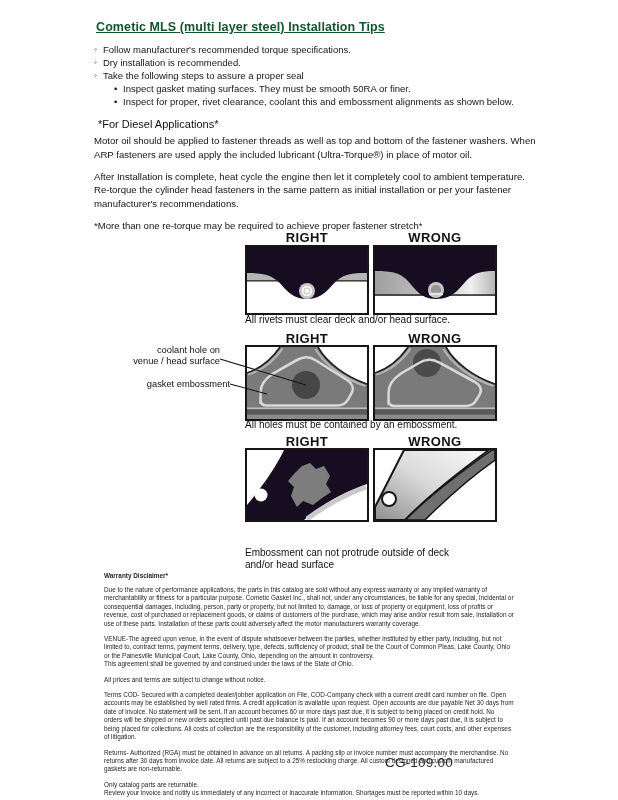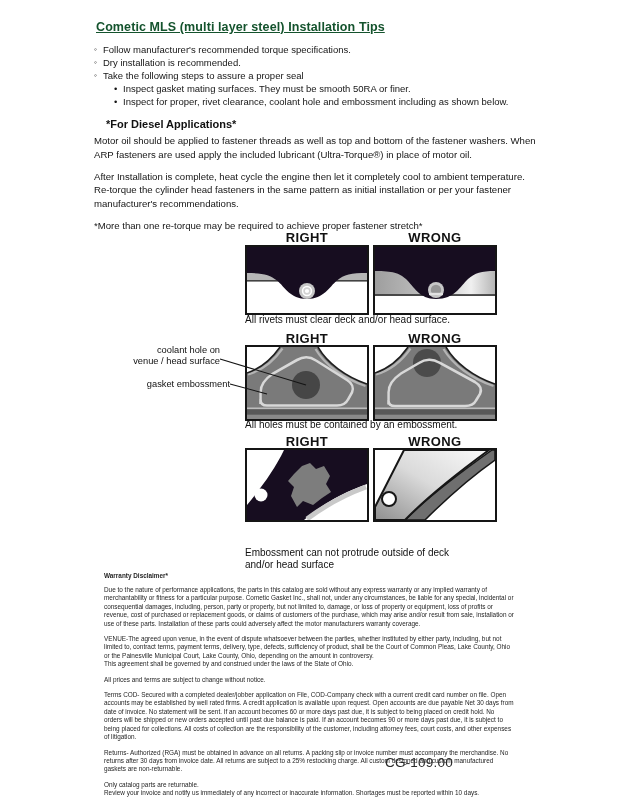--- a/index.html
+++ b/index.html
@@ -7,21 +7,21 @@
         font-family:"Liberation Sans", sans-serif;color:#1a1a1a;}
   
   .content{padding:17px 82px 0 94px;}
   .title{display:inline-block;font-size:12.5px;font-weight:bold;color:#14532d;
          text-decoration:underline;margin:0 0 5px 2px;letter-spacing:.1px;}
   ul.tips{list-style:none;margin:4px 0 0 0;padding:0;}
   ul.tips li{position:relative;font-size:9.5px;line-height:13px;padding-left:9px;color:#151515;}
   ul.tips li .mk{position:absolute;left:0;top:0;font-size:8.5px;}
   ul.tips li.sub{padding-left:29px;}
   ul.tips li.sub .mk{left:20px;font-size:9.5px;}
-  .diesel-heading{font-size:11px;font-weight:bold;color:#111;margin:10px 0 4px 12px;}
+  .diesel-heading{font-size:11px;font-weight:normal;color:#111;margin:10px 0 4px 4px;}
   .para{font-size:9.6px;line-height:13.8px;margin:0 0 8px 0;max-width:446px;color:#151515;}
   
   .diagrams{position:absolute;top:228px;left:8px;width:618px;height:335px;}
   .rw{position:absolute;width:124px;text-align:center;font-size:13px;font-weight:bold;
       color:#111;letter-spacing:.4px;}
   .panel{position:absolute;border:2px solid #151515;line-height:0;background:#fff;}
   .panel svg{display:block;}
   .caption{position:absolute;font-size:10px;line-height:12px;color:#111;}
   .callout{position:absolute;width:112px;text-align:right;font-size:9.3px;line-height:10.5px;color:#111;}
   .leader{position:absolute;left:205px;top:120px;}
@@ -40,21 +40,21 @@
 <div class="page">
 
   <div class="content">
     <div class="title">Cometic MLS (multi layer steel) Installation Tips</div>
 
     <ul class="tips">
       <li><span class="mk">◦</span><span>Follow manufacturer's recommended torque specifications.</span></li>
       <li><span class="mk">◦</span><span>Dry installation is recommended.</span></li>
       <li><span class="mk">◦</span><span>Take the following steps to assure a proper seal</span></li>
       <li class="sub"><span class="mk">•</span><span>Inspect gasket mating surfaces.  They must be smooth 50RA or finer.</span></li>
-      <li class="sub"><span class="mk">•</span><span>Inspect for proper, rivet clearance, coolant hole and embossment including as shown below.</span></li>
+      <li class="sub"><span class="mk">•</span><span>Inspect for proper, rivet clearance, coolant this and embossment alignments as shown below.</span></li>
     </ul>
 
     <div class="diesel-heading">*For Diesel Applications*</div>
     <p class="para">Motor oil should be applied to fastener threads as well as top and bottom of the fastener washers. When ARP fasteners are used apply the included lubricant (Ultra-Torque®) in place of motor oil.</p>
     <p class="para">After Installation is complete, heat cycle the engine then let it completely cool to ambient temperature. Re-torque the cylinder head fasteners in the same pattern as initial installation or per your fastener manufacturer's recommendations.</p>
     <p class="para">*More than one re-torque may be required to achieve proper fastener stretch*</p>
   </div>
 
   <div class="diagrams">
 

